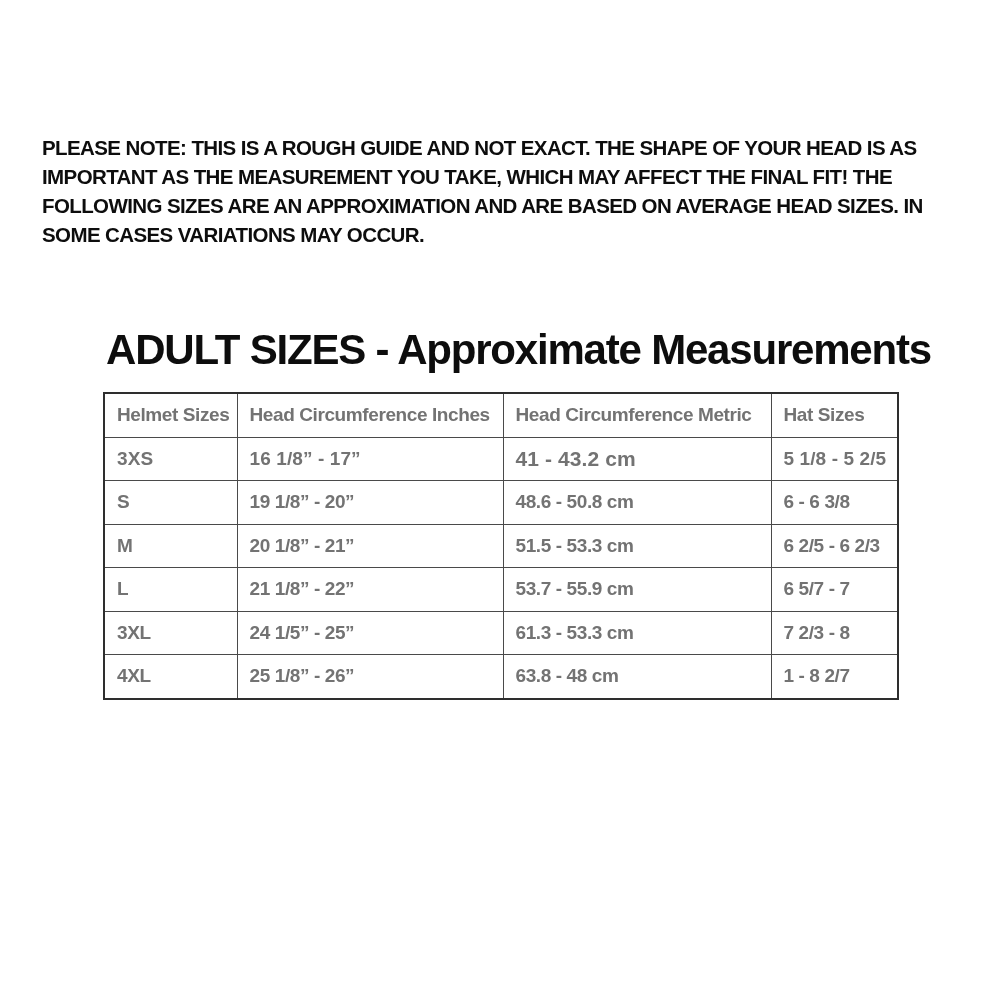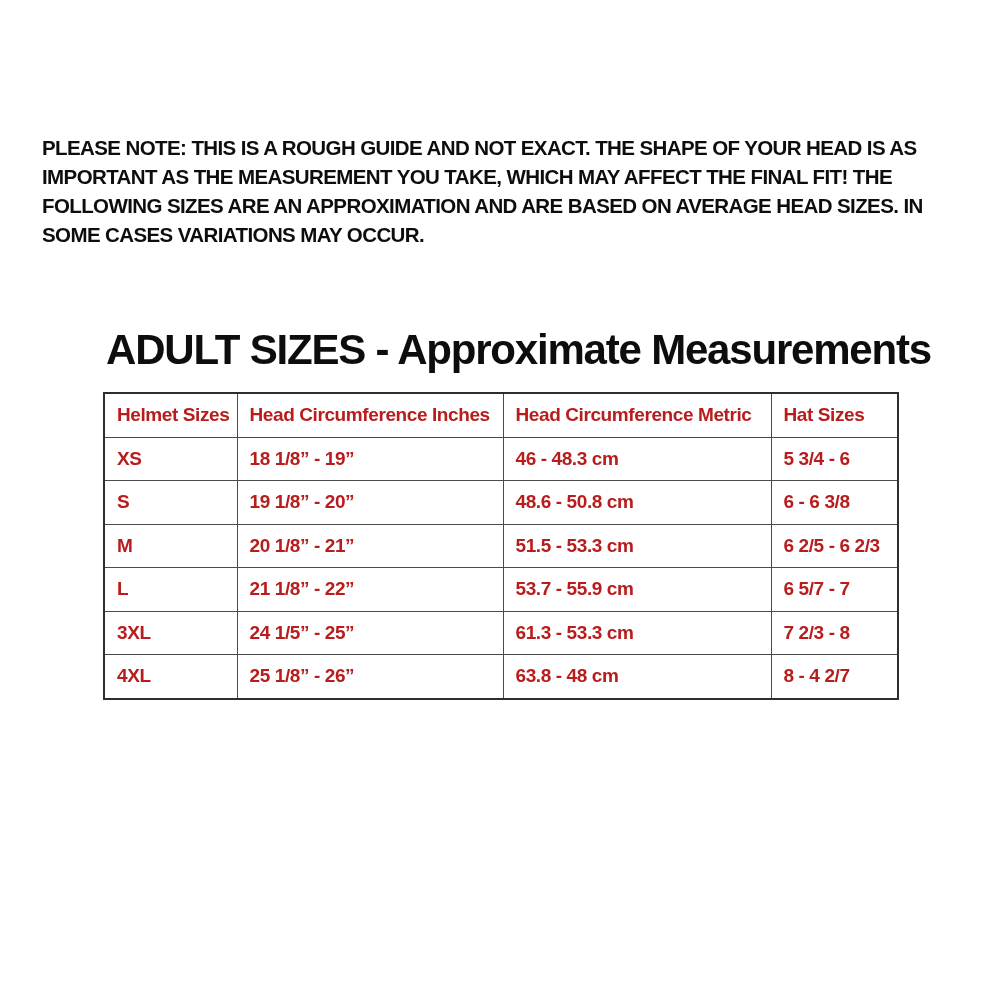--- a/index.html
+++ b/index.html
@@ -66,21 +66,21 @@
   table.size-table th,
   table.size-table td {
     border: 1.5px solid #4a4a4a;
     height: 42.5px;
     padding: 0 0 0 12px;
     text-align: left;
     vertical-align: middle;
     font-size: 19px;
     font-weight: 600;
     letter-spacing: -0.4px;
-    color: #b91c1c;
+    color: #737373;
     white-space: nowrap;
     overflow: hidden;
   }
   table.size-table th {
     font-weight: 600;
   }
   table.size-table tr.bold-row td {
     font-weight: 800;
     letter-spacing: 0.1px;
   }
@@ -107,25 +107,25 @@
     </colgroup>
     <thead>
       <tr>
         <th>Helmet Sizes</th>
         <th>Head Circumference Inches</th>
         <th>Head Circumference Metric</th>
         <th>Hat Sizes</th>
       </tr>
     </thead>
     <tbody>
-      <tr>
-        <td>XS</td>
-        <td>18 1/8” - 19”</td>
-        <td class="metric-cell">46 - 48.3 cm</td>
-        <td>5 3/4 - 6</td>
+      <tr class="bold-row">
+        <td>3XS</td>
+        <td>16 1/8” - 17”</td>
+        <td class="metric-cell">41 - 43.2 cm</td>
+        <td>5 1/8 - 5 2/5</td>
       </tr>
       <tr>
         <td>S</td>
         <td>19 1/8” - 20”</td>
         <td class="metric-cell">48.6 - 50.8 cm</td>
         <td>6 - 6 3/8</td>
       </tr>
       <tr>
         <td>M</td>
         <td>20 1/8” - 21”</td>
@@ -141,18 +141,18 @@
       <tr>
         <td>3XL</td>
         <td>24 1/5” - 25”</td>
         <td class="metric-cell">61.3 - 53.3 cm</td>
         <td>7 2/3 - 8</td>
       </tr>
       <tr>
         <td>4XL</td>
         <td>25 1/8” - 26”</td>
         <td class="metric-cell">63.8 - 48 cm</td>
-        <td>8 - 4 2/7</td>
+        <td>1 - 8 2/7</td>
       </tr>
     </tbody>
   </table>
 
 </div>
 
 </body></html>

